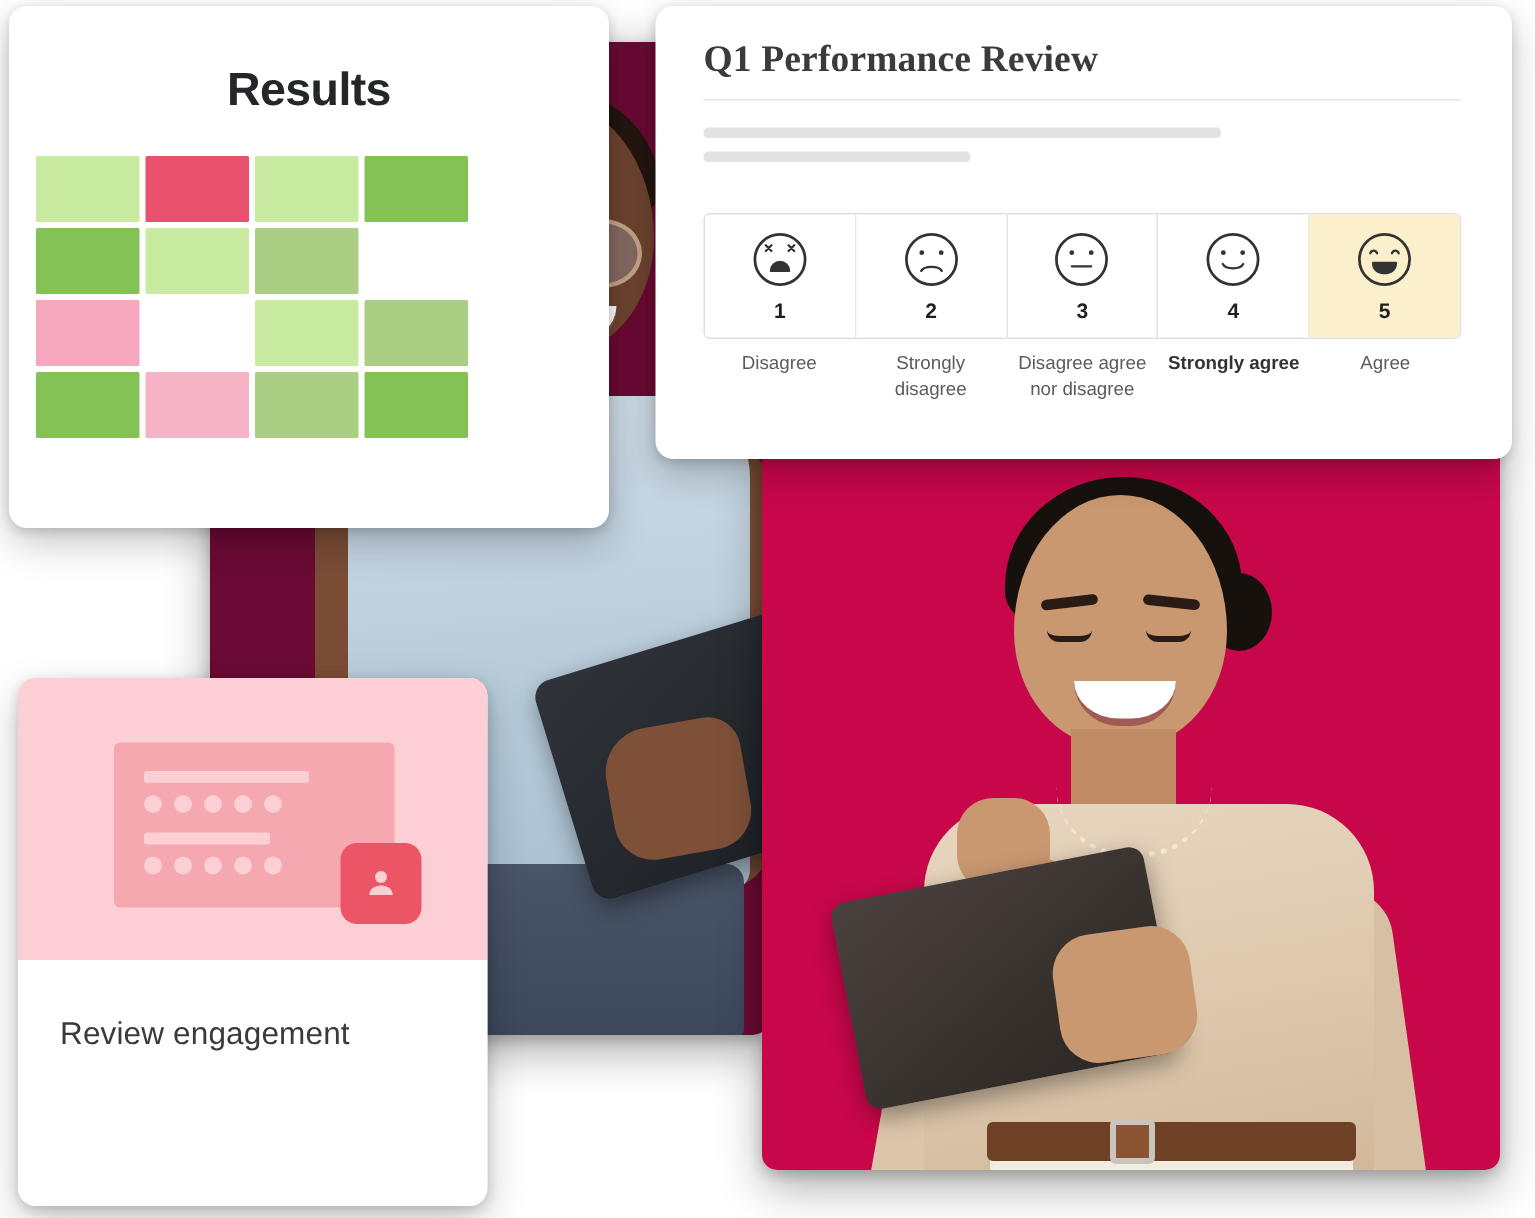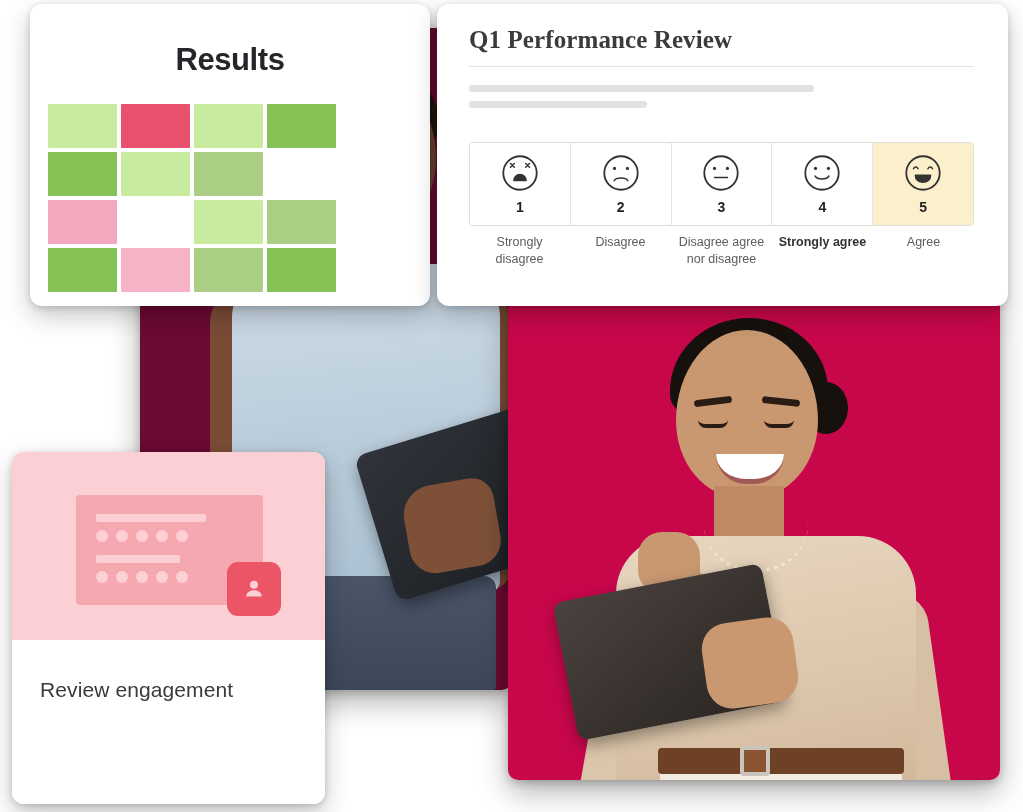--- a/index.html
+++ b/index.html
@@ -196,24 +196,24 @@
     border-radius:10px; transform:rotate(-11deg);
     box-shadow:0 6px 16px rgba(0,0,0,0.38);
   }
   .pR-hand2 {
     position:absolute; left:196px; top:324px; width:92px; height:86px;
     background:#C99871; border-radius:26px; transform:rotate(-8deg);
   }
 
   
   #results-card {
-    left: 30px;
+    left: 6px;
     top: 4px;
     width: 400px;
-    height: 302px;
+    height: 348px;
     z-index: 4;
   }
   #results-title {
     text-align: center;
     font-size: 31px;
     font-weight: bold;
     color: #25262A;
     letter-spacing: -0.4px;
     margin-top: 38px;
   }
@@ -484,22 +484,22 @@
               <circle cx="25" cy="25" r="22" fill="none" stroke="#333" stroke-width="2.4"></circle>
               <path d="M12.5 19.5c1.3-3 4.7-3 6 0" stroke="#333" fill="none" stroke-width="2" stroke-linecap="round"></path>
               <path d="M31.5 19.5c1.3-3 4.7-3 6 0" stroke="#333" fill="none" stroke-width="2" stroke-linecap="round"></path>
               <path d="M15 28h20c0 6-4.4 9-10 9s-10-3-10-9z" fill="#333" stroke="#333" stroke-width="2" stroke-linejoin="round"></path>
             </svg>
           </span>
           <div class="num">5</div>
         </div>
       </div>
     <div id="rating-labels">
+        <div class="rating-label">Disagree</div>
         <div class="rating-label">Strongly disagree</div>
-        <div class="rating-label">Disagree</div>
         <div class="rating-label">Disagree agree nor disagree</div>
         <div class="rating-label selected">Strongly agree</div>
         <div class="rating-label">Agree</div>
       </div>
   </div>
 
   <div class="card" id="engagement-card">
     <div id="engagement-illustration">
       <div id="form-panel">
         <div class="form-line" id="form-line-1"></div>

